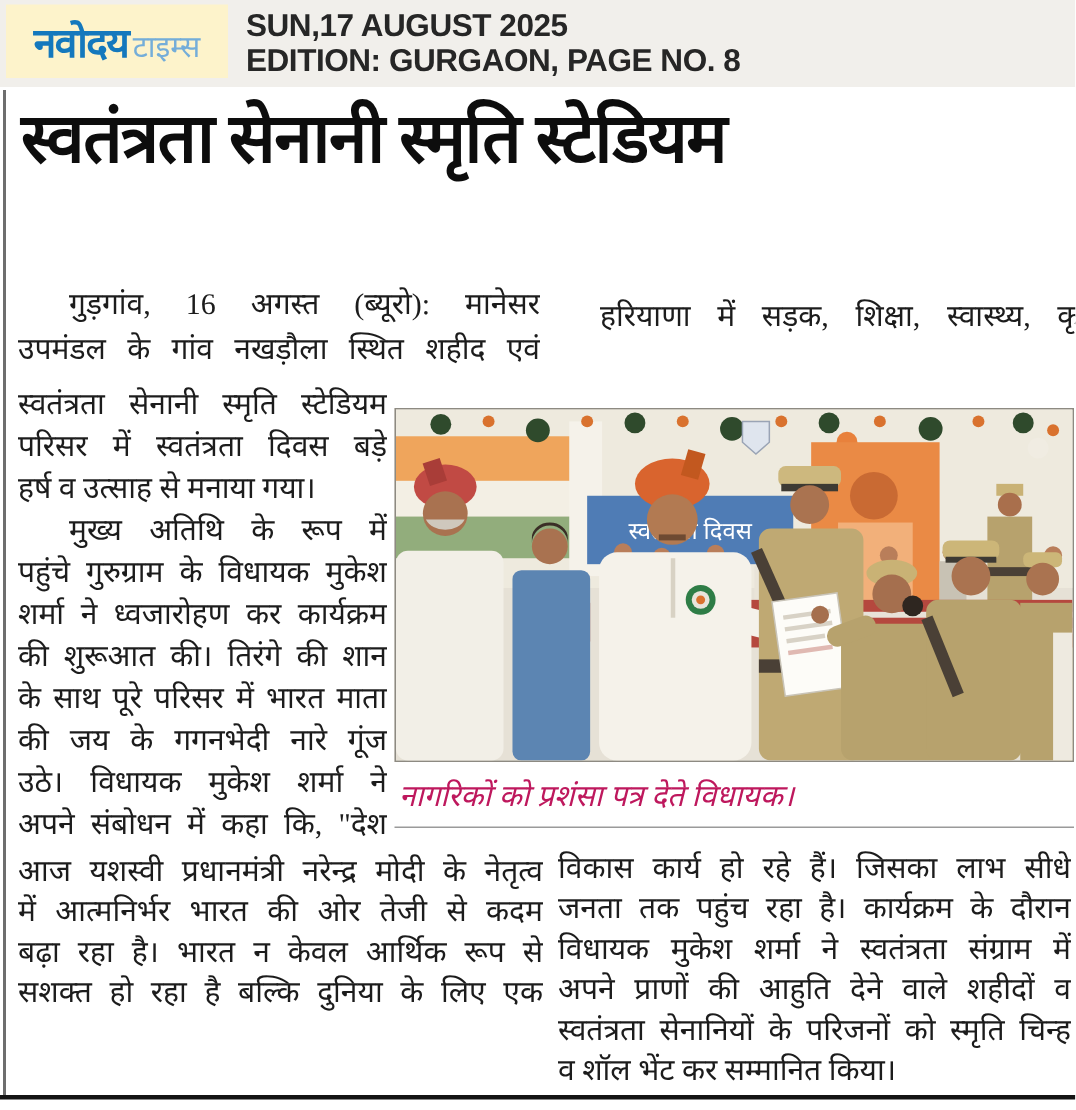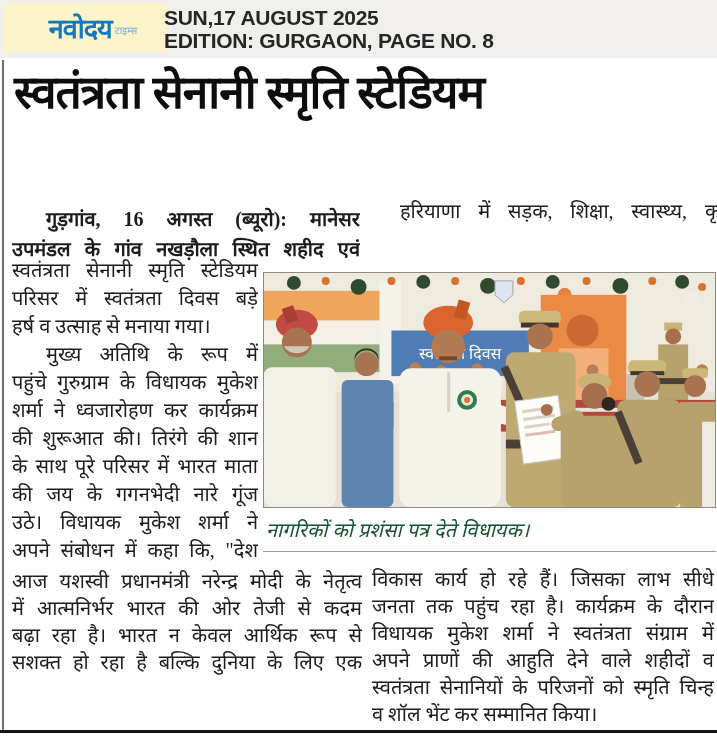--- a/index.html
+++ b/index.html
@@ -1,54 +1,54 @@
 <!DOCTYPE html>
 <html><head>
 <meta charset="utf-8">
 <style>
   html,body{margin:0;padding:0;background:#ffffff;}
   .page{position:relative;width:717px;height:740px;background:#ffffff;overflow:hidden;
         font-family:"Liberation Serif","DejaVu Serif",serif;color:#1a1a1a;}
   
   .masthead{position:absolute;left:0;top:0;width:717px;height:58px;background:#f1efeb;}
   .logo-chip{position:absolute;left:4px;top:3px;width:148px;height:49px;background:#fdf3cb;
-             display:flex;align-items:center;justify-content:center;padding-left:15px;}
+             display:flex;align-items:center;justify-content:center;}
   .logo-main{font-family:"Liberation Sans","DejaVu Sans",sans-serif;font-weight:bold;
              font-size:27px;color:#1478bd;letter-spacing:-1px;}
-  .logo-sub{font-family:"Liberation Sans","DejaVu Sans",sans-serif;font-size:10px;
+  .logo-sub{font-family:"Liberation Sans","DejaVu Sans",sans-serif;font-size:20px;
             color:#74add9;margin-left:3px;margin-top:5px;}
   .mast-lines{position:absolute;left:164px;top:6px;
               font-family:"Liberation Sans","DejaVu Sans",sans-serif;
               font-weight:bold;font-size:21px;color:#262626;line-height:23px;letter-spacing:-0.3px;}
   
   .left-rule{position:absolute;left:2px;top:60px;width:2px;height:671px;background:#6e6e6e;}
   .bottom-rule{position:absolute;left:0;top:730px;width:717px;height:3px;background:#141414;}
   
   .headline{position:absolute;left:14px;top:62px;width:692px;
             font-weight:bold;color:#0d0d0d;font-size:46px;line-height:61px;letter-spacing:-1px;}
   
   .col{position:absolute;font-size:20px;color:#1c1c1c;}
   .tl{height:28px;line-height:28px;overflow:hidden;text-align:justify;text-align-last:justify;white-space:nowrap;}
   .tl.last{text-align-last:left;}
   .tl.ind{text-indent:34px;}
-  .intro-wide{left:12px;top:204px;width:348px;font-weight:bold;}
+  .intro-wide{left:12px;top:188px;width:348px;}
   .intro-wide .tl{height:30px;line-height:30px;}
   .right-top{left:372px;top:196px;width:342px;margin-left:28px;}
   .right-top .tl{height:31px;line-height:31px;}
   .left-narrow{left:12px;top:256px;width:246px;}
   .left-wide{left:12px;top:568px;width:350px;}
   .left-wide .tl{height:27px;line-height:27px;}
   .right-bottom{left:372px;top:566px;width:342px;}
   .right-bottom .tl{height:27px;line-height:27px;}
   
   .photo{position:absolute;left:263px;top:272px;width:453px;height:236px;
          border:1px solid #8d8a82;box-sizing:border-box;background:#e6e1d6;}
   .photo svg{display:block;width:100%;height:100%;}
   .caption{position:absolute;left:266px;top:516px;width:448px;font-style:italic;
-           font-size:20px;color:#14532d;}
+           font-size:20px;color:#be185d;}
   .caption-rule{position:absolute;left:263px;top:551px;width:453px;height:1px;background:#9a9a9a;}
 </style>
 </head>
 <body>
 
 <div class="page">
 
   <div class="masthead">
     <div class="logo-chip">
       <span class="logo-main">नवोदय</span>

